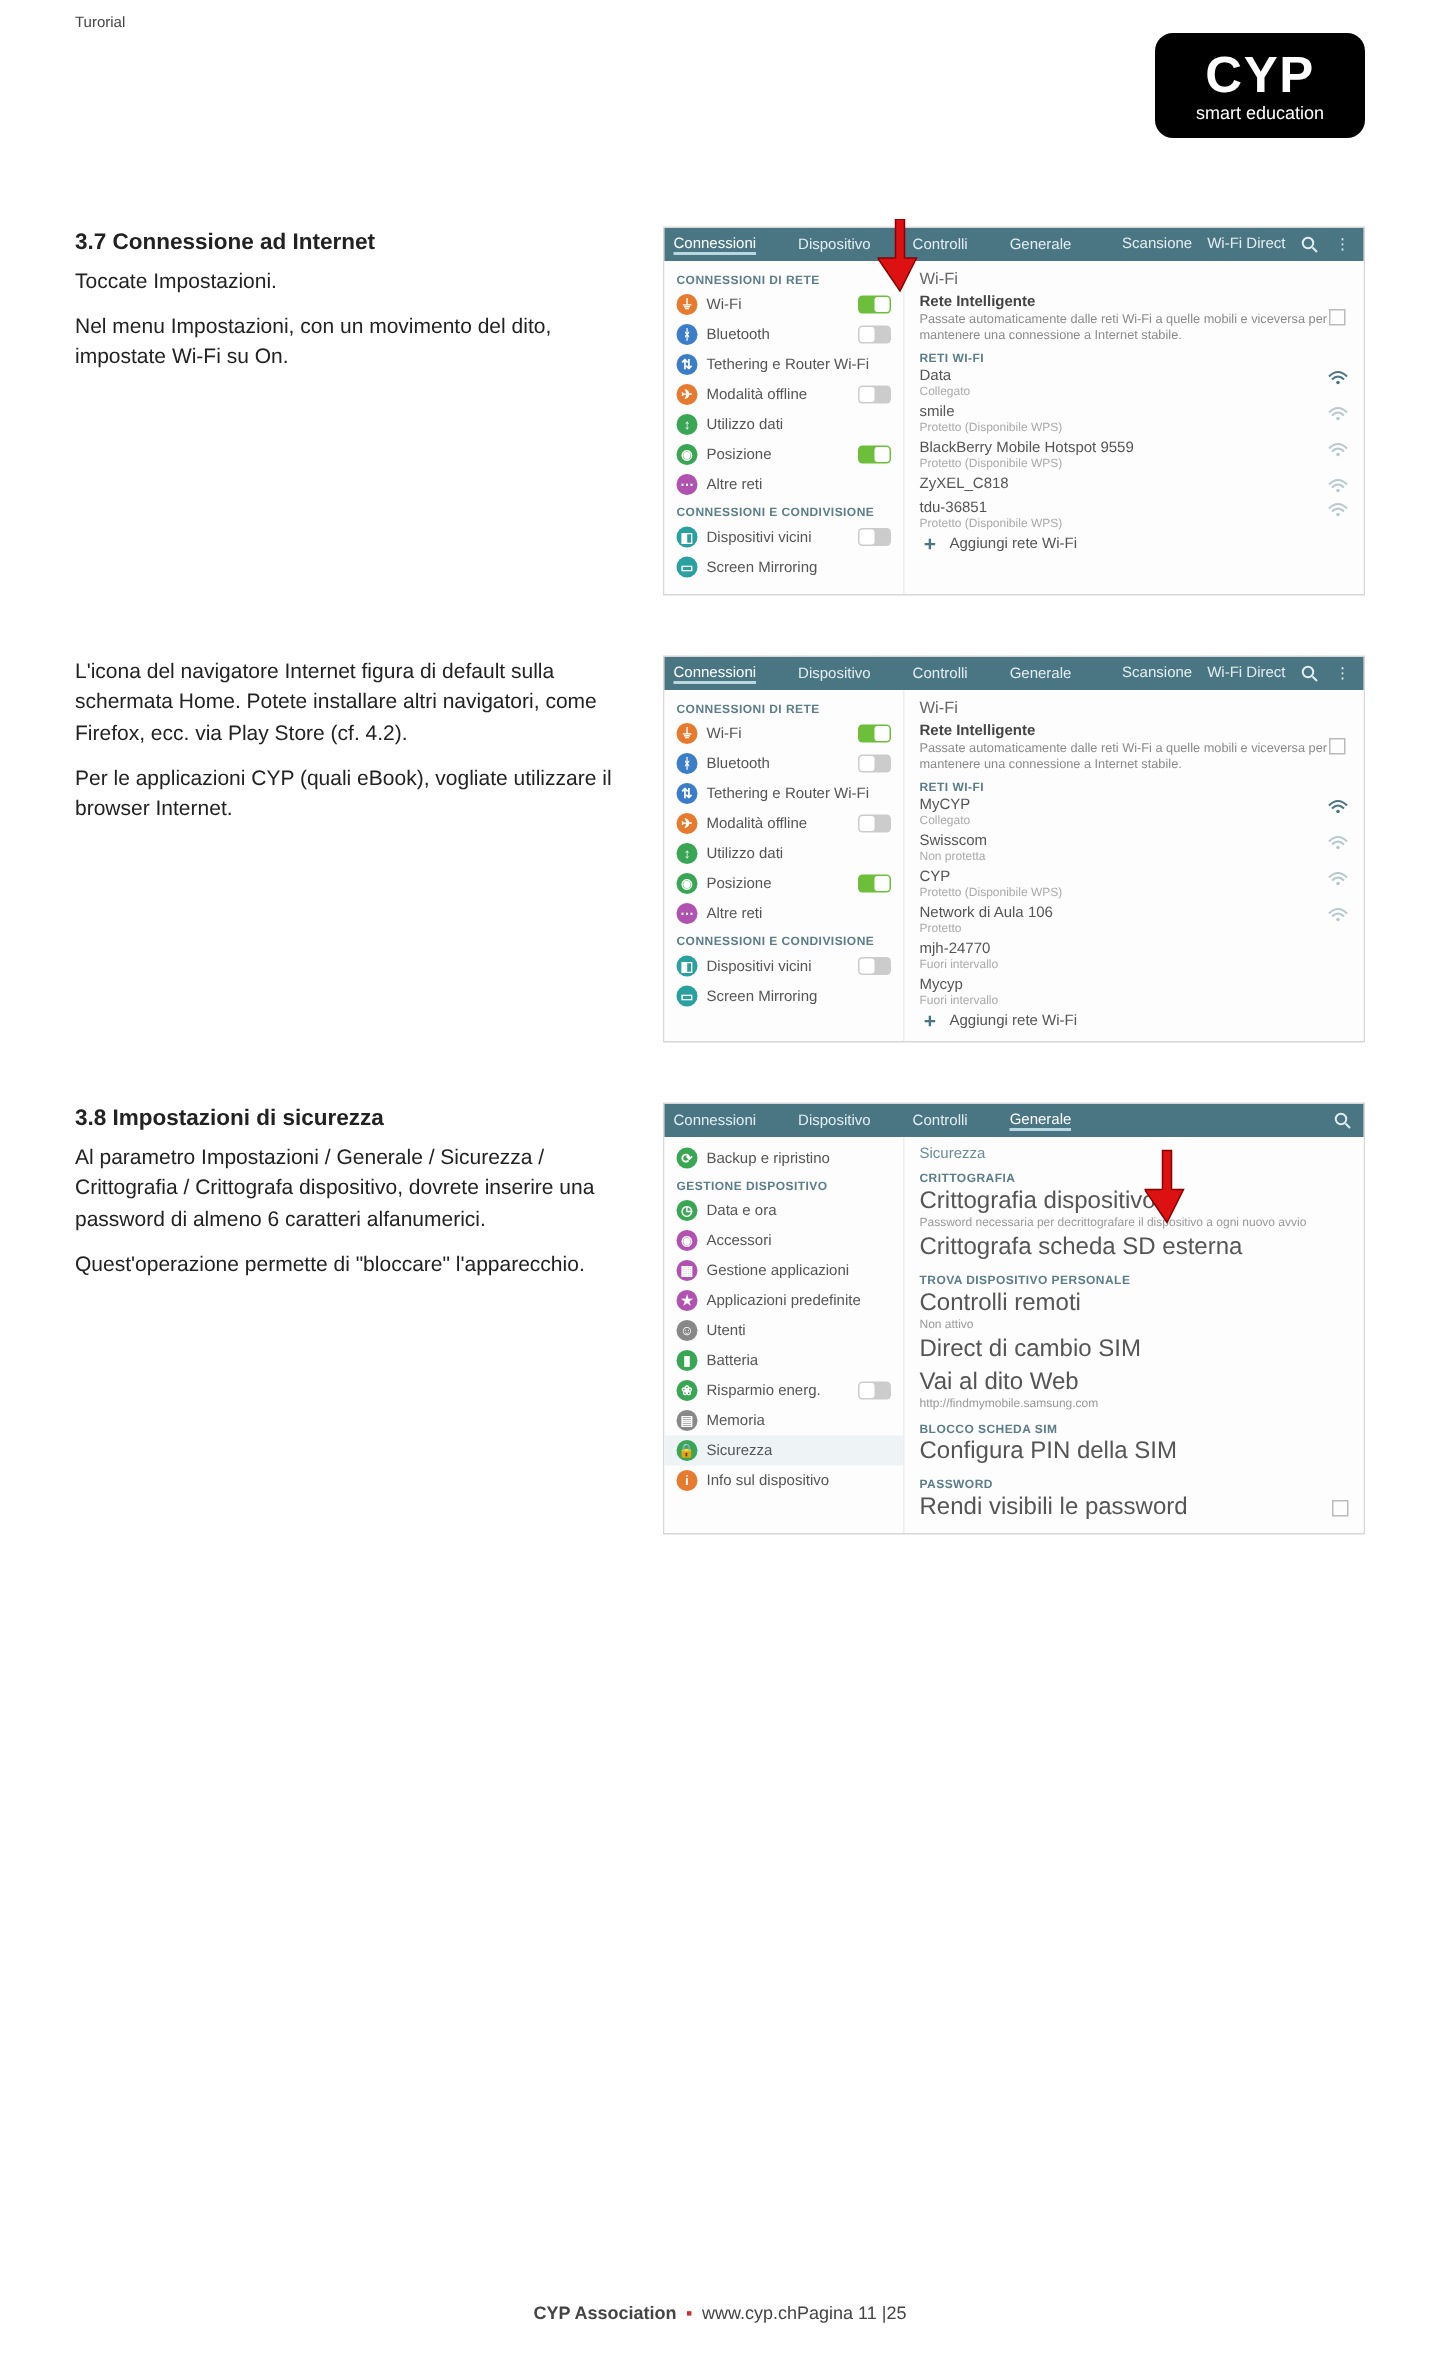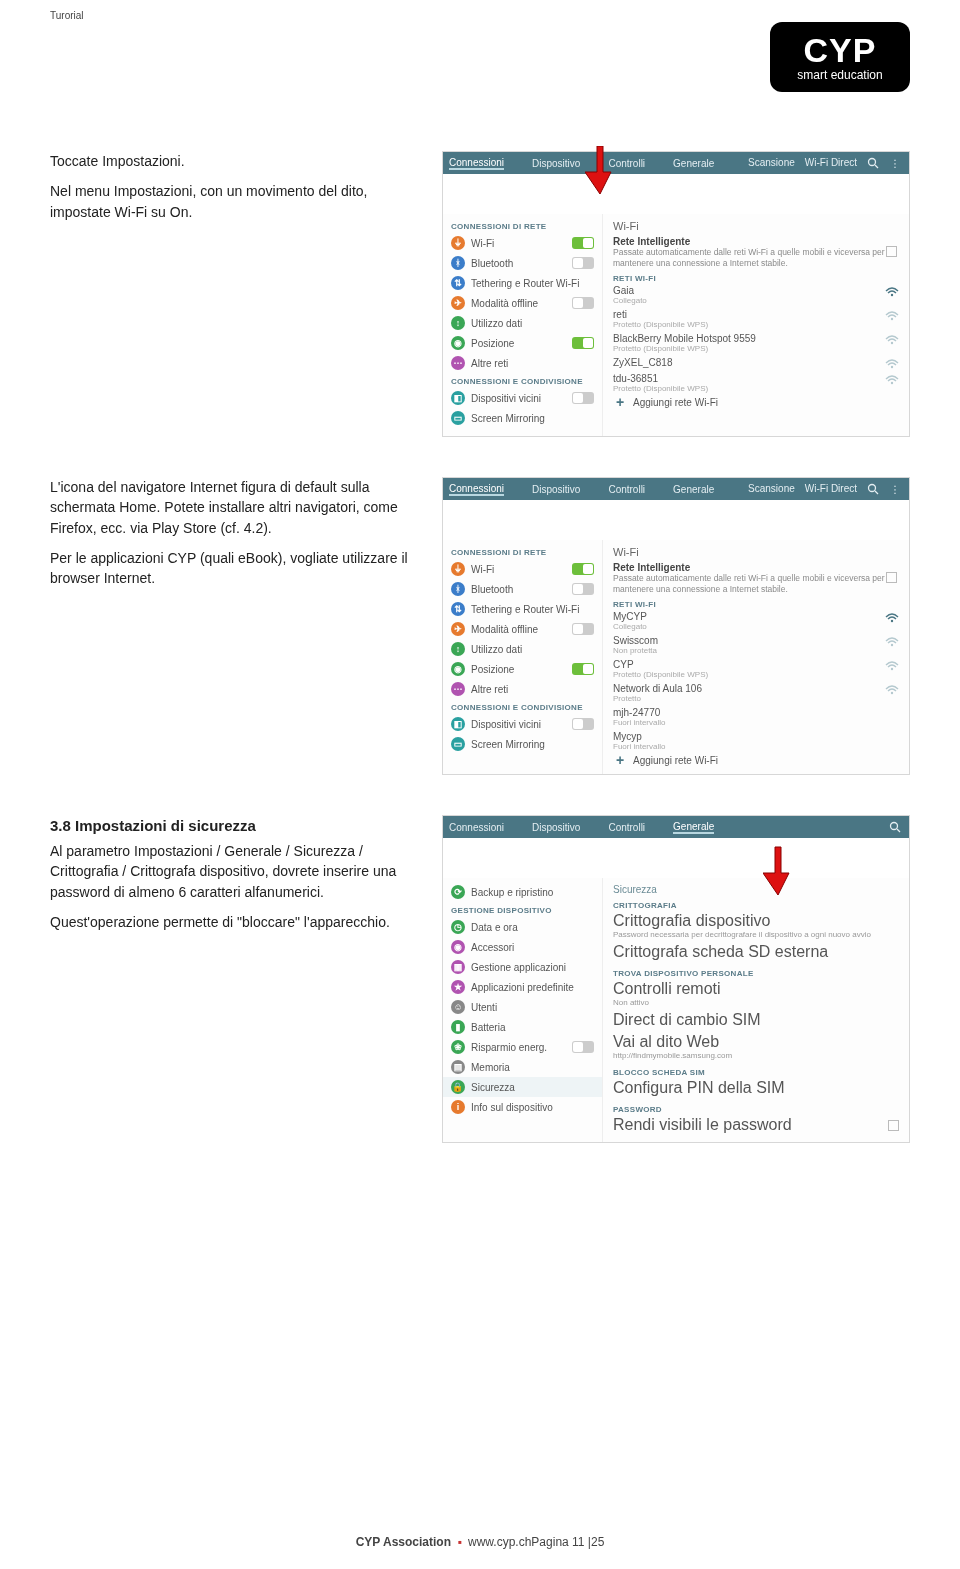--- a/index.html
+++ b/index.html
@@ -30,21 +30,21 @@
 
   
   .shot { flex: 1; border: 1px solid #d7d7d7; font-size: 10px; color: #555; position: relative; }
 
   .tabbar { background: #4a7684; color: #e4eef2; height: 22px; display: flex; align-items: center; padding-left: 6px; gap: 28px; }
   .tabbar .tab { cursor: default; }
   .tabbar .active { border-bottom: 2px solid #b8d7e0; color: #fff; }
   .tabbar .right { margin-left: auto; display: flex; gap: 10px; align-items: flex-start; padding-right: 8px; }
   .tabbar .ico { width: 12px; height: 12px; display: inline-flex; align-items: center; justify-content: center; }
 
-  .shotbody { display: flex; background: #fdfdfd; margin-top: 40px; }
+  .shotbody { display: flex; background: #fdfdfd; }
   .sidebar { width: 160px; border-right: 1px solid #eee; padding: 4px 0 8px 0; }
   .side-head { font-size: 8px; color: #5b7c89; font-weight: 700; padding: 4px 8px 2px 8px; letter-spacing: .3px; }
   .side-row { display: flex; align-items: center; gap: 6px; padding: 3px 8px; }
   .side-row .dot { width: 14px; height: 14px; border-radius: 50%; display: inline-flex; align-items: center; justify-content: center; color: #fff; font-size: 9px; font-weight: 700; flex: none; }
   .side-row .lbl { color: #555; font-size: 10px; }
   .toggle { margin-left: auto; width: 22px; height: 12px; border-radius: 3px; background: #6dbf3b; position: relative; }
   .toggle.off { background: #ccc; }
   .toggle .knob { position: absolute; right: 1px; top: 1px; width: 10px; height: 10px; background: #fff; border-radius: 2px; }
 
   .mainpane { flex: 1; padding: 6px 10px; }
@@ -85,20 +85,21 @@
     <div class="logo-box">
       <div class="logo-big">CYP</div>
       <div class="logo-small">smart education</div>
     </div>
   </div>
 
   <div class="content">
 
     <div class="row">
       <div class="textcol">
+        <h3>3.7 Connessione ad Internet</h3>
         <p>Toccate Impostazioni.</p>
         <p>Nel menu Impostazioni, con un movimento del dito, impostate Wi-Fi su On.</p>
       </div>
 
       <div class="shot">
         <div class="arrowdown" style="left:142px;">
           <svg viewBox="0 0 30 50">
               <path d="M12 0 h6 v26 h8 L15 48 0 26 h12 Z" fill="#d11" stroke="#800" stroke-width="1"></path>
             </svg>
         </div>
@@ -177,34 +178,34 @@
           </div>
           <div class="mainpane">
             <div class="mp-head">Wi-Fi</div>
             <div class="mp-intel-title">Rete Intelligente</div>
             <div class="mp-intel-desc">Passate automaticamente dalle reti Wi-Fi a quelle mobili e viceversa per mantenere una connessione a Internet stabile.</div>
             <div class="check"></div>
             <div class="mp-sec-head">RETI WI-FI</div>
             <div id="nets1">
                 <div class="net-row">
                   <div class="ntxt">
-                    <div class="net-name">Gaia</div>
+                    <div class="net-name">Data</div>
                     <div class="net-sub">Collegato</div>
                   </div>
                   <span class="wifi-ico">
                     <svg viewBox="0 0 14 10">
                       <path d="M1 4 Q7 -2 13 4" fill="none" stroke="#4a7684" stroke-width="1.4"></path>
                       <path d="M3 6 Q7 2 11 6" fill="none" stroke="#4a7684" stroke-width="1.4"></path>
                       <circle cx="7" cy="8" r="1.2" fill="#4a7684"></circle>
                     </svg>
                   </span>
                 </div>
                 <div class="net-row">
                   <div class="ntxt">
-                    <div class="net-name">reti</div>
+                    <div class="net-name">smile</div>
                     <div class="net-sub">Protetto (Disponibile WPS)</div>
                   </div>
                   <span class="wifi-ico">
                     <svg viewBox="0 0 14 10">
                       <path d="M1 4 Q7 -2 13 4" fill="none" stroke="#b5c9cf" stroke-width="1.4"></path>
                       <path d="M3 6 Q7 2 11 6" fill="none" stroke="#b5c9cf" stroke-width="1.4"></path>
                       <circle cx="7" cy="8" r="1.2" fill="#b5c9cf"></circle>
                     </svg>
                   </span>
                 </div>

